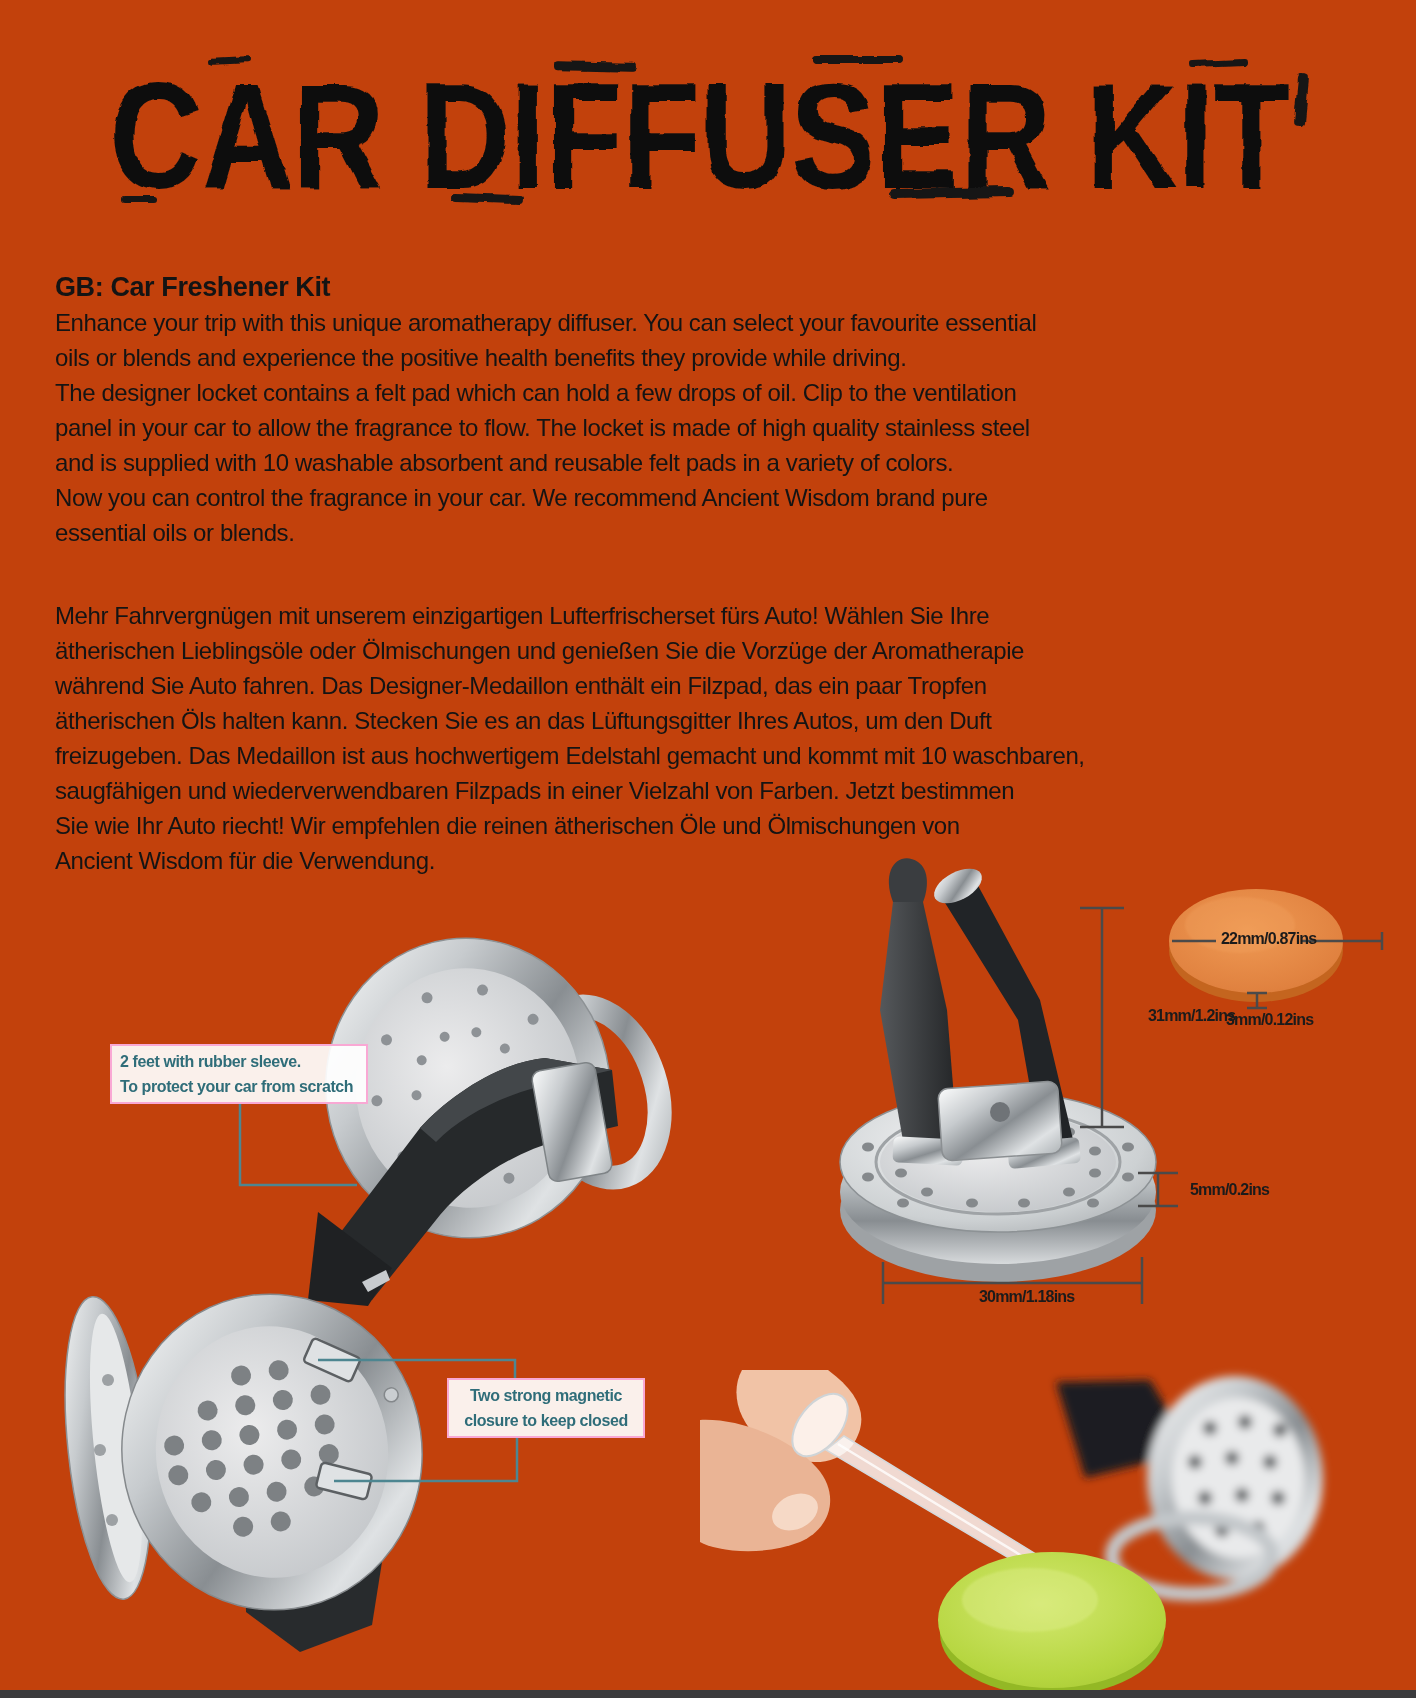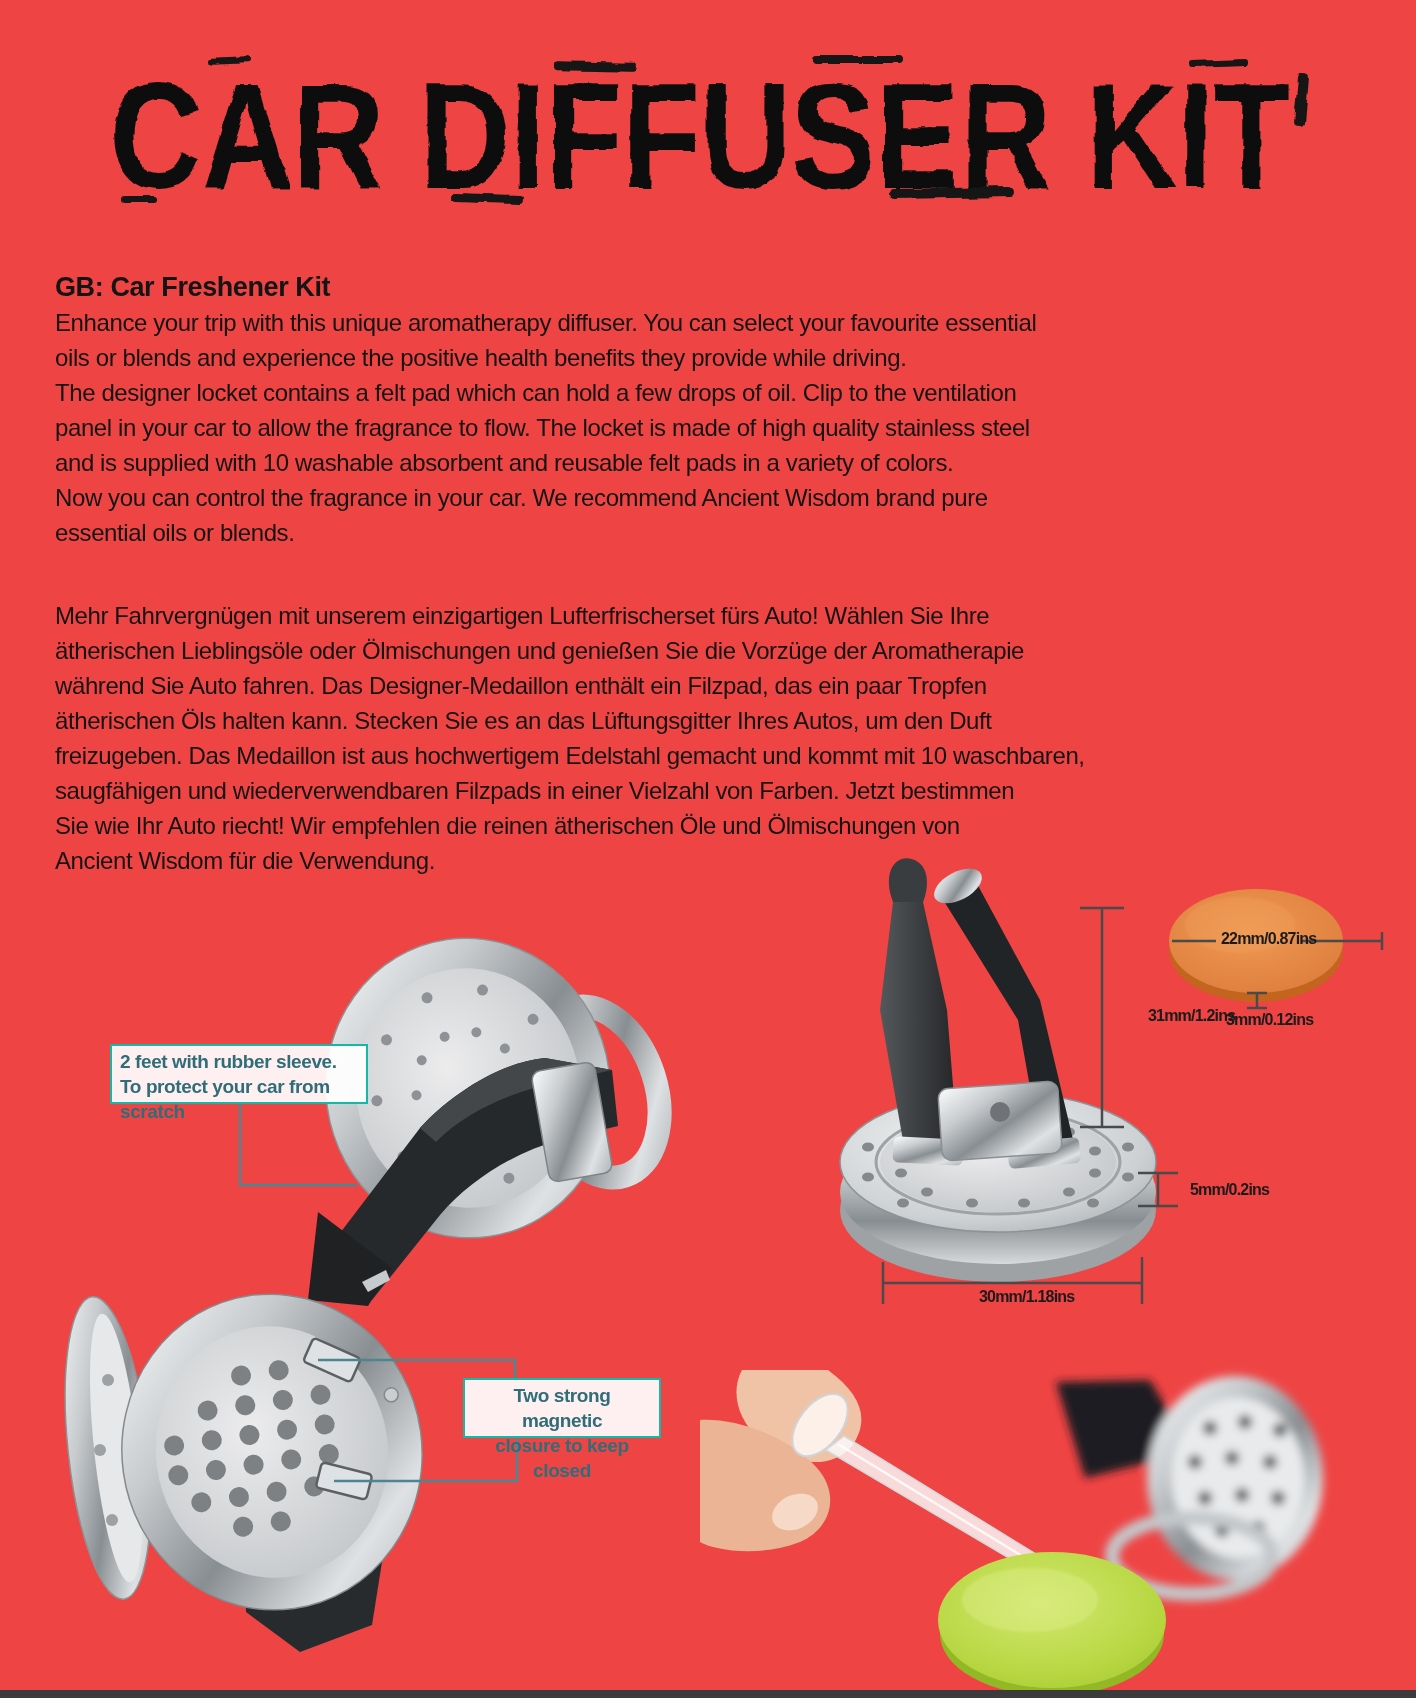--- a/index.html
+++ b/index.html
@@ -1,27 +1,27 @@
 <!DOCTYPE html>
 <html><head>
 <meta charset="utf-8">
 <style>
   html,body{margin:0;padding:0;background:#e9e9e9;}
-  .page{position:relative;width:1416px;height:1698px;background:#ef4444;overflow:hidden;
+  .page{position:relative;width:1416px;height:1698px;background:#c2410c;overflow:hidden;
         font-family:"Liberation Sans",sans-serif;margin:0 auto;}
   
   .title-svg{position:absolute;left:100px;top:50px;width:1220px;height:175px;}
   .title-text{font-family:"Liberation Sans",sans-serif;font-weight:bold;fill:#101010;}
   
   .text-section{position:absolute;left:55px;width:1330px;color:#141414;}
   .sec-heading{font-size:27px;font-weight:bold;line-height:35px;letter-spacing:-0.4px;white-space:pre-line;}
   .sec-body{font-size:24px;line-height:35px;letter-spacing:-0.4px;white-space:pre-line;}
   
-  .callout{position:absolute;box-sizing:border-box;border:2px solid #14b8a6;background:rgba(255,255,255,.92);
-           color:#2f6d79;font-weight:bold;font-size:19px;line-height:25px;letter-spacing:-0.4px;
+  .callout{position:absolute;box-sizing:border-box;border:2px solid #f9a8d4;background:rgba(255,255,255,.92);
+           color:#2f6d79;font-weight:bold;font-size:16px;line-height:25px;letter-spacing:-0.4px;
            white-space:pre-line;padding:3px 8px;}
   .callout.centered{text-align:center;}
   
   .dim-label{position:absolute;font-size:16px;font-weight:bold;letter-spacing:-0.8px;color:#1b1b1b;white-space:nowrap;}
   
   .diagram-svg{position:absolute;left:0;top:830px;width:1416px;height:868px;}
   
   .footer-bar{position:absolute;left:0;bottom:0;width:1416px;height:8px;background:#3b3b3d;}
 </style>
 </head>
@@ -313,21 +313,21 @@
       <g>
         <ellipse cx="1052" cy="1634" rx="112" ry="62" fill="#93b825"></ellipse>
         <ellipse cx="1052" cy="1620" rx="114" ry="68" fill="url(#greenFelt)"></ellipse>
         <ellipse cx="1030" cy="1600" rx="68" ry="32" fill="#e0ef8d" opacity="0.4" filter="url(#blur1)"></ellipse>
       </g>
     </g>
   </svg>
 
   <div class="callout" style="left:110px;top:1044px;width:258px;height:60px;">2 feet with rubber sleeve.
 To protect your car from scratch</div>
-  <div class="callout centered" style="left:463px;top:1378px;width:198px;height:60px;">Two strong magnetic
+  <div class="callout centered" style="left:447px;top:1378px;width:198px;height:60px;">Two strong magnetic
 closure to keep closed</div>
 
   <div class="dim-label" style="left:1108px;top:1007px;margin-left:40px;">31mm/1.2ins</div>
   <div class="dim-label" style="left:1221px;top:930px;">22mm/0.87ins</div>
   <div class="dim-label" style="left:1226px;top:1011px;">3mm/0.12ins</div>
   <div class="dim-label" style="left:1168px;top:1181px;margin-left:22px;">5mm/0.2ins</div>
   <div class="dim-label" style="left:979px;top:1288px;">30mm/1.18ins</div>
 
   <div class="footer-bar"></div>
 </div>

